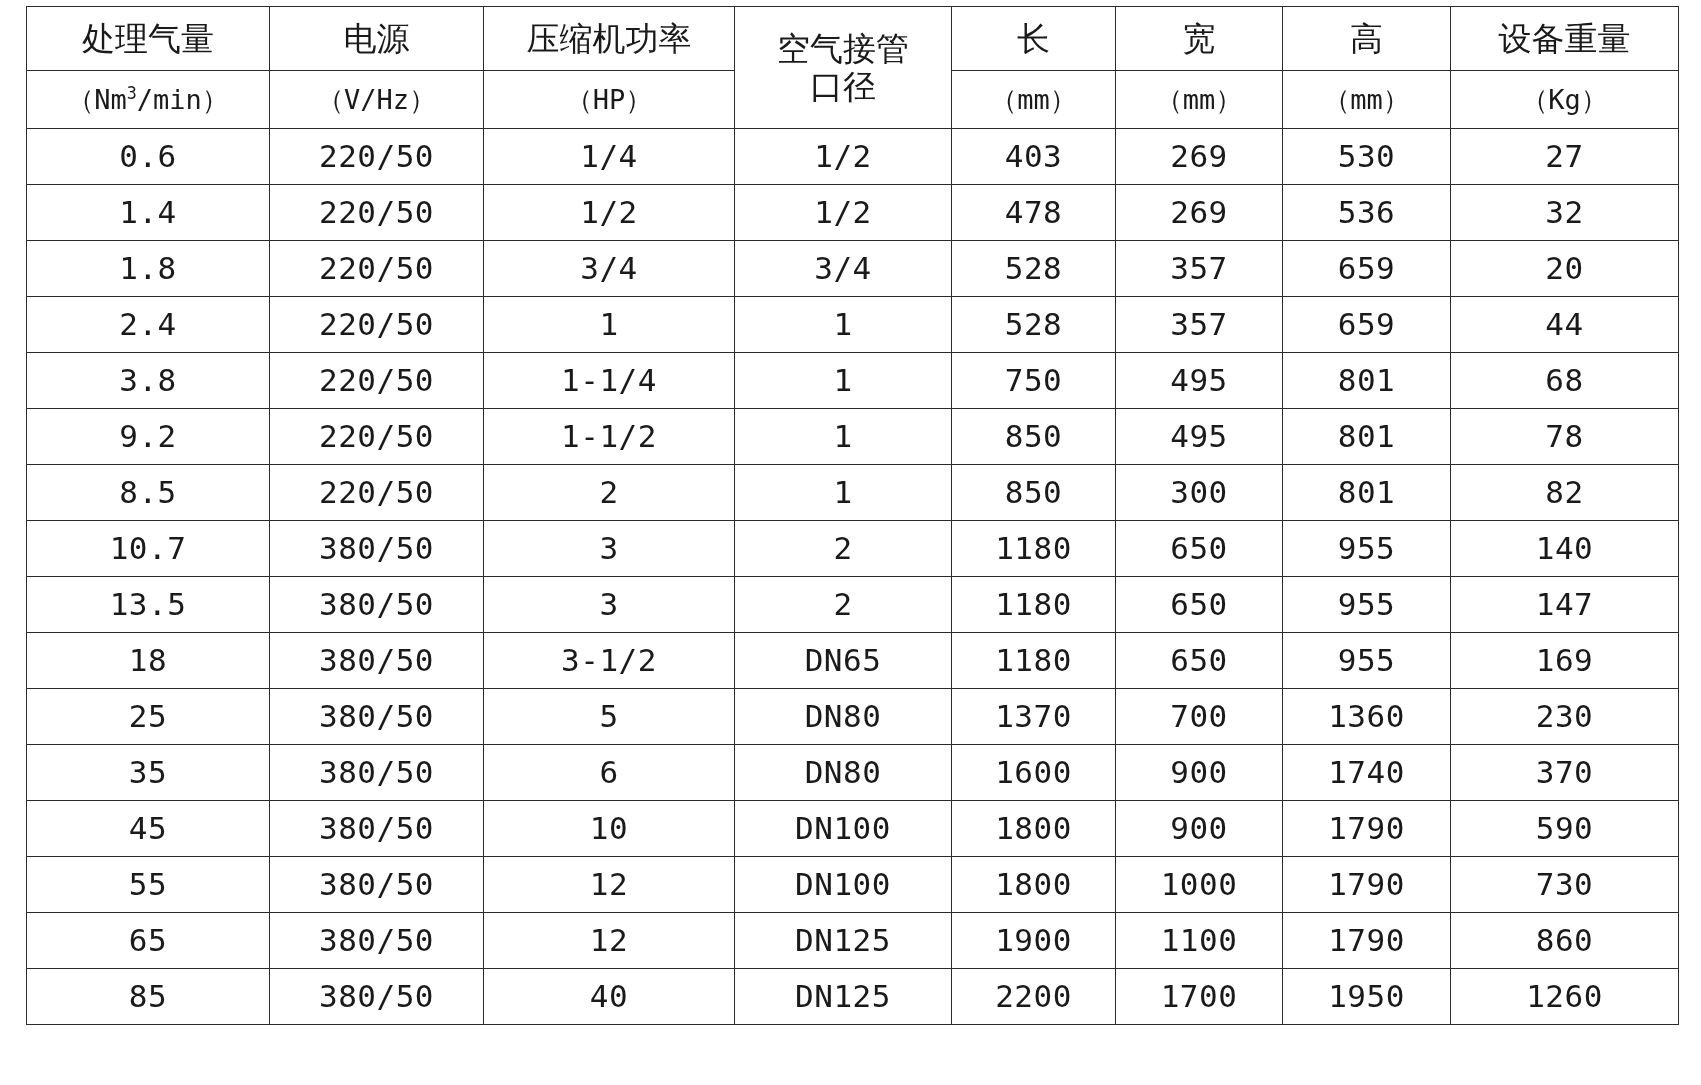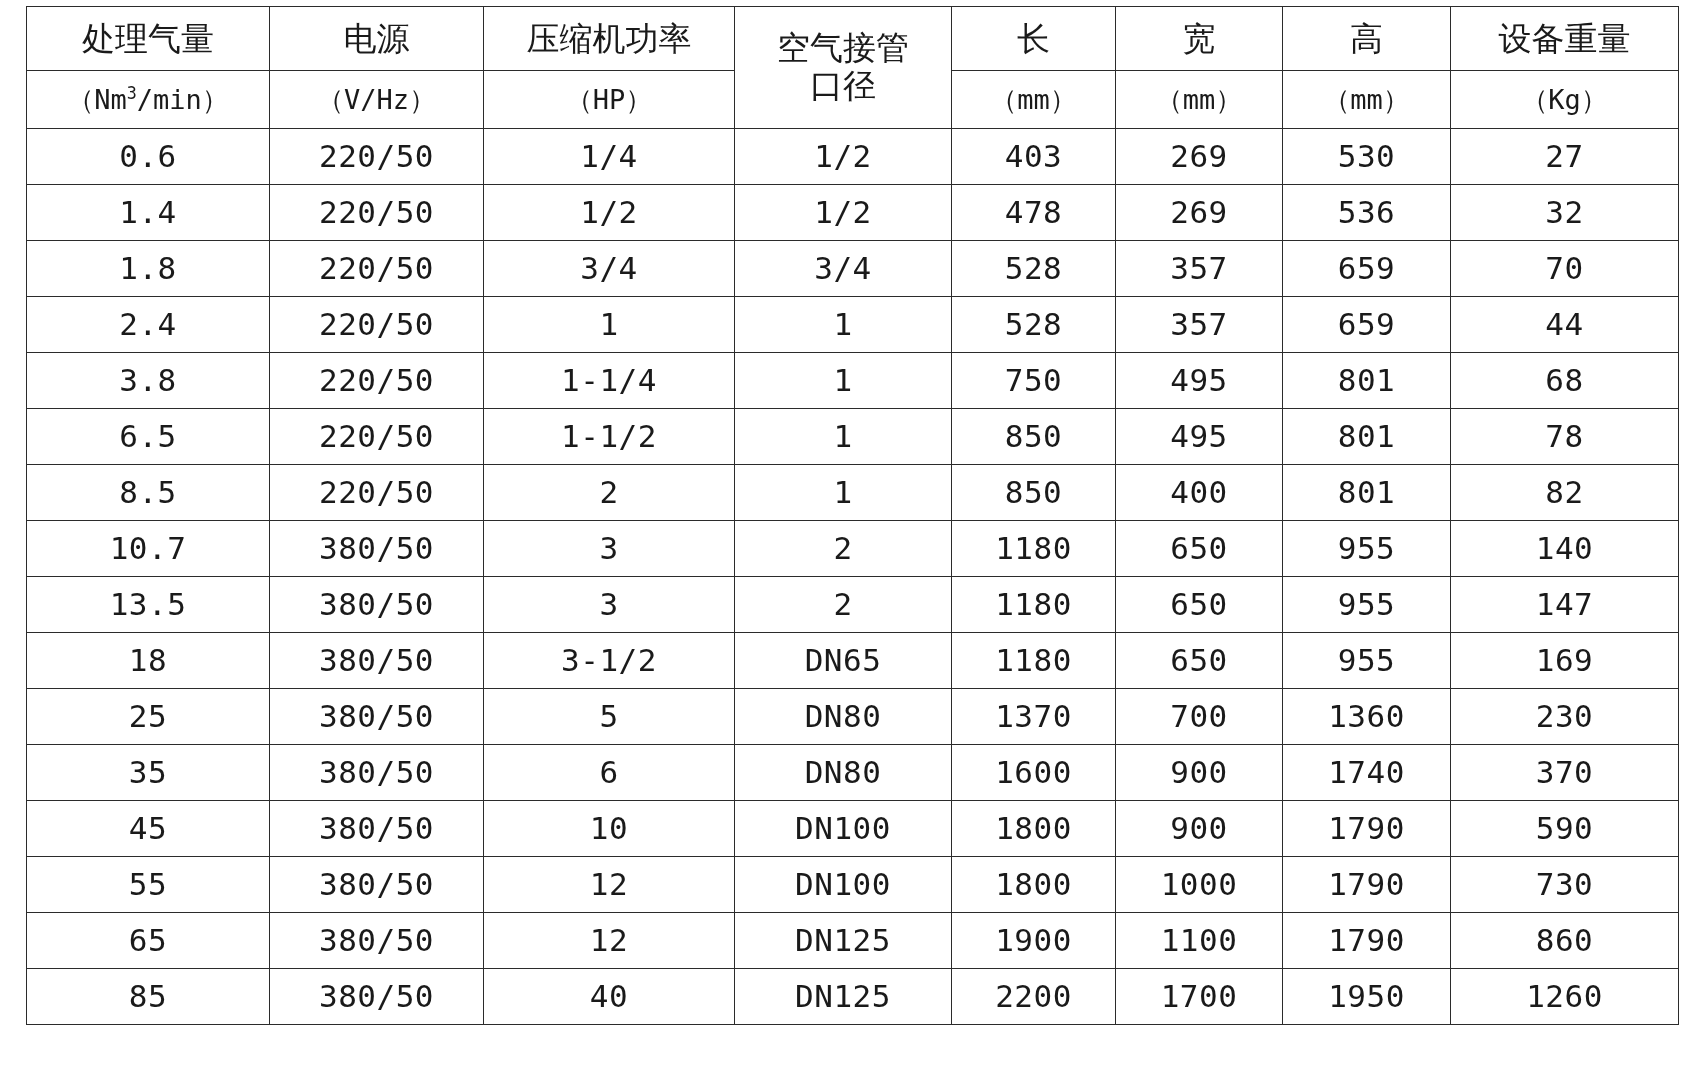--- a/index.html
+++ b/index.html
@@ -54,21 +54,20 @@
     font-size: 27px;
     font-family: "DejaVu Sans Mono", monospace;
   }
   .hdr-two-line {
     height: 120px;
     font-size: 33px;
     font-family: "DejaVu Serif", "Liberation Serif", serif;
   }
   .hdr-two-line .ln {
     display: block;
-    font-family: Liberation Serif, serif;
   }
   .hdr-two-line .ln + .ln {
   }
   sup {
     font-size: 0.62em;
     vertical-align: super;
     line-height: 0;
   }
   tbody td {
     height: 55px;
@@ -141,21 +140,21 @@
           <td>32</td>
         </tr>
         <tr>
           <td>1.8</td>
           <td>220/50</td>
           <td>3/4</td>
           <td>3/4</td>
           <td>528</td>
           <td>357</td>
           <td>659</td>
-          <td>70</td>
+          <td>20</td>
         </tr>
         <tr>
           <td>2.4</td>
           <td>220/50</td>
           <td>1</td>
           <td>1</td>
           <td>528</td>
           <td>357</td>
           <td>659</td>
           <td>44</td>
@@ -164,36 +163,36 @@
           <td>3.8</td>
           <td>220/50</td>
           <td>1-1/4</td>
           <td>1</td>
           <td>750</td>
           <td>495</td>
           <td>801</td>
           <td>68</td>
         </tr>
         <tr>
-          <td>6.5</td>
+          <td>9.2</td>
           <td>220/50</td>
           <td>1-1/2</td>
           <td>1</td>
           <td>850</td>
           <td>495</td>
           <td>801</td>
           <td>78</td>
         </tr>
         <tr>
           <td>8.5</td>
           <td>220/50</td>
           <td>2</td>
           <td>1</td>
           <td>850</td>
-          <td>400</td>
+          <td>300</td>
           <td>801</td>
           <td>82</td>
         </tr>
         <tr>
           <td>10.7</td>
           <td>380/50</td>
           <td>3</td>
           <td>2</td>
           <td>1180</td>
           <td>650</td>

